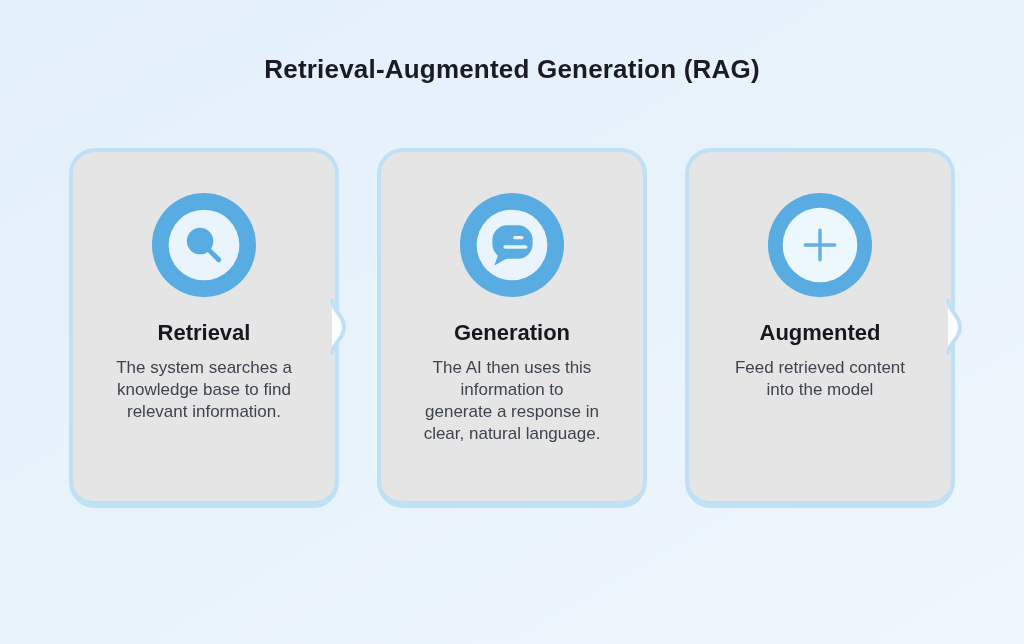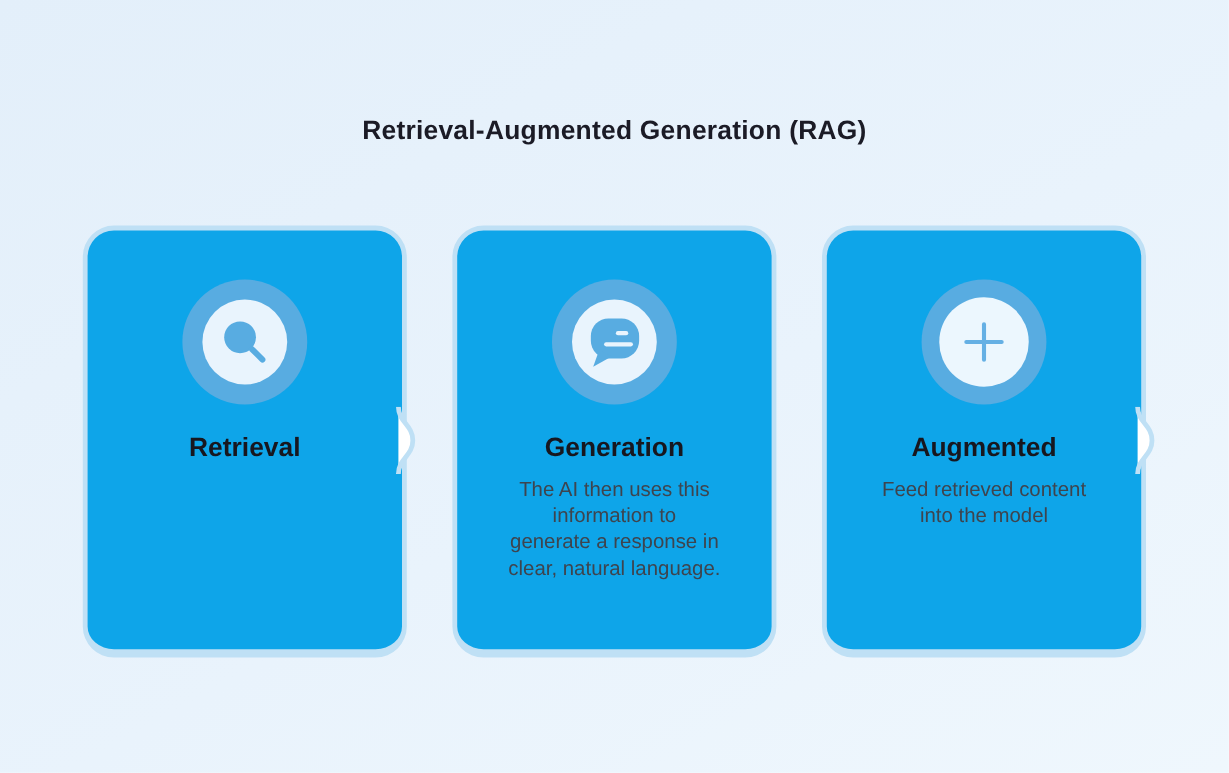--- a/index.html
+++ b/index.html
@@ -2,39 +2,39 @@
 <html><head>
 <meta charset="utf-8">
 <style>
   * { margin: 0; padding: 0; box-sizing: border-box; }
   html, body { width: 1024px; height: 644px; overflow: hidden; }
   body {
     font-family: "Liberation Sans", sans-serif;
     background: linear-gradient(150deg, #e3effa 0%, #e9f3fc 55%, #eff7fd 100%);
   }
   .page-title {
-    padding-top: 94px;
+    padding-top: 54px;
     text-align: center;
-    font-size: 22px;
+    font-size: 26px;
     line-height: 30px;
     font-weight: 700;
     letter-spacing: 0.2px;
     color: #1b1b26;
   }
   .cards-row {
     display: flex;
     justify-content: center;
     gap: 38px;
     margin-top: 64px;
   }
   .card {
     position: relative;
     width: 270px;
     height: 360px;
-    background: #0ea5e9;
+    background: #e5e5e5;
     border: 4px solid #bfe0f5;
     border-bottom-width: 7px;
     border-radius: 26px;
     display: flex;
     flex-direction: column;
     align-items: center;
   }
   .icon-badge {
     margin-top: 40px;
     width: 106px;
@@ -73,20 +73,23 @@
   <div class="cards-row">
 
     <div class="card">
       <svg class="icon-badge" viewBox="0 0 108 108">
         <circle cx="54" cy="54" r="53" fill="#58ace1"></circle>
         <circle cx="54" cy="54" r="36" fill="#e9f4fd"></circle>
         <circle cx="50" cy="50" r="13.5" fill="#58ace1"></circle>
         <line x1="60" y1="60" x2="69" y2="69" stroke="#58ace1" stroke-width="5" stroke-linecap="round"></line>
       </svg>
       <div class="card-title">Retrieval</div>
+      <div class="card-description">The system searches a
+knowledge base to find
+relevant information.</div>
       <svg class="card-connector" viewBox="0 0 20 56">
         <path d="M5,0 C5,13 17,15 17,28 C17,41 5,43 5,56" fill="#ffffff" stroke="#bfe0f5" stroke-width="4"></path>
       </svg>
     </div>
 
     <div class="card">
       <svg class="icon-badge" viewBox="0 0 108 108">
         <circle cx="54" cy="54" r="53" fill="#58ace1"></circle>
         <circle cx="54" cy="54" r="36" fill="#e9f4fd"></circle>
         <rect x="34" y="34" width="41" height="34" rx="15" fill="#58ace1"></rect>

